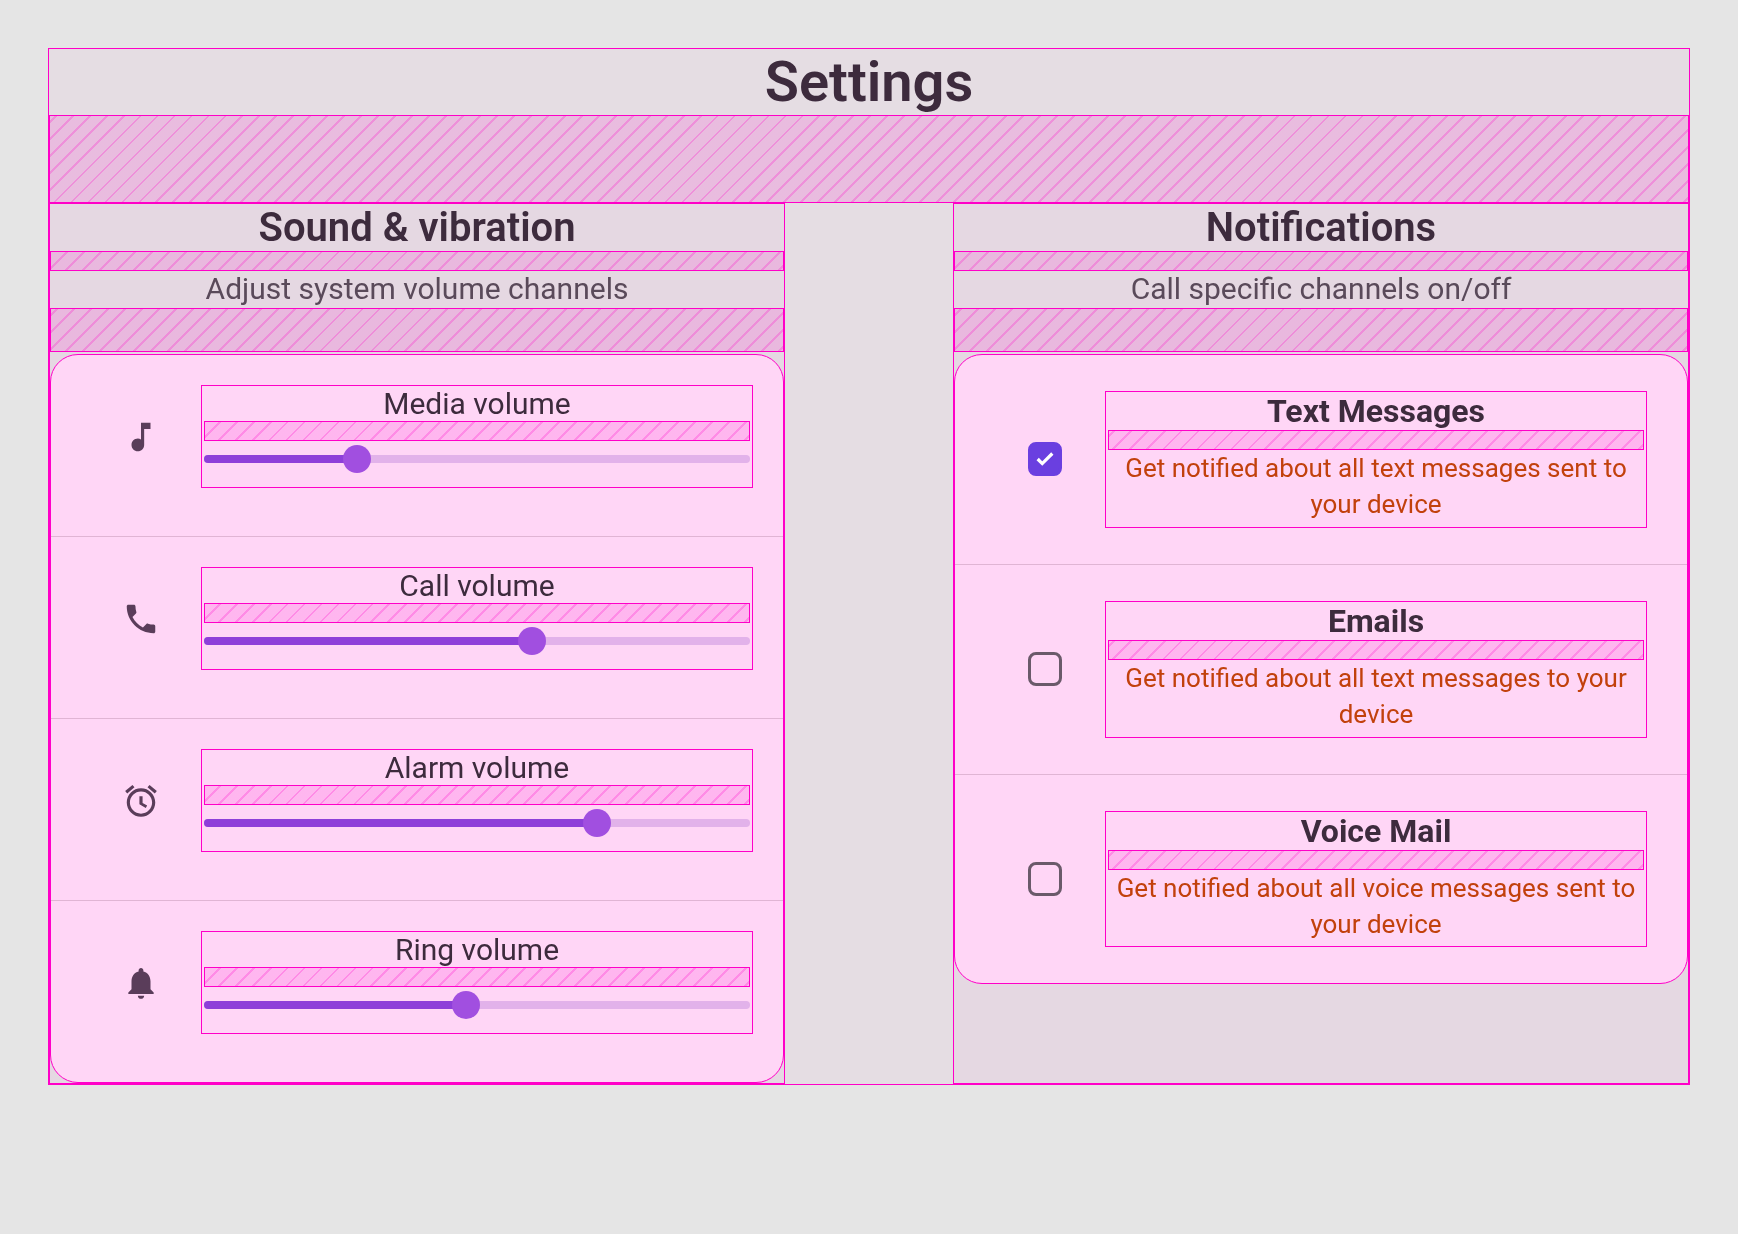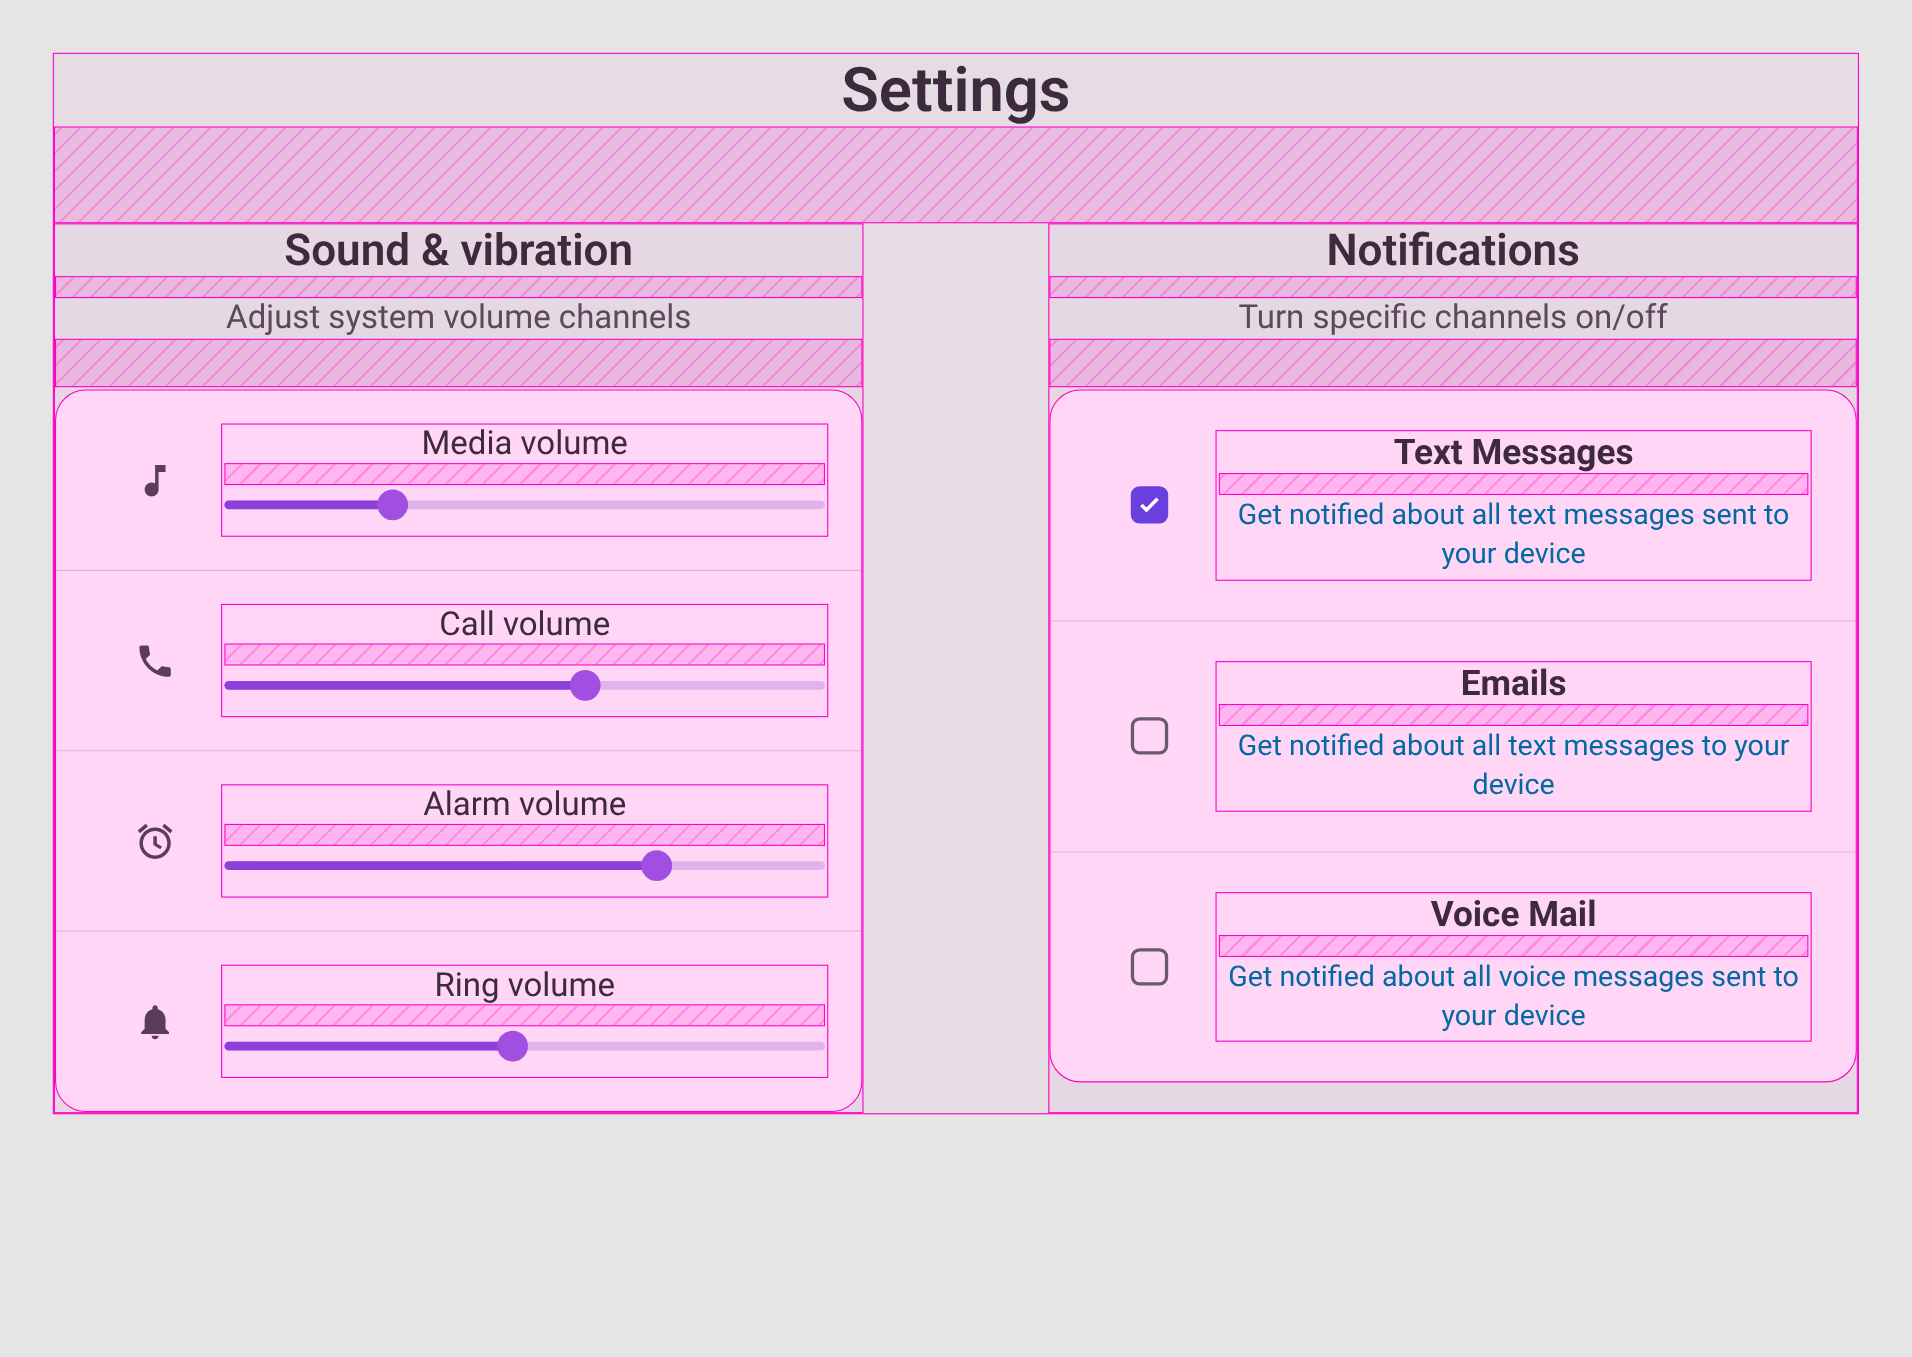--- a/index.html
+++ b/index.html
@@ -87,21 +87,21 @@
     background: #ffd6f6;
     border-radius: 28px;
     border: 1px solid #ff00c8;
     overflow: hidden;
     margin-top: 2px;
   }
   .row {
     display: flex;
     align-items: center;
     gap: 30px;
-    padding: 30px 30px 30px 60px;
+    padding: 30px 30px 48px 60px;
     border-bottom: 1px solid rgba(100,50,80,0.2);
   }
   .row:last-child { border-bottom: none; }
   .icon-cell {
     width: 60px;
     display: flex;
     align-items: center;
     justify-content: center;
     flex-shrink: 0;
   }
@@ -173,21 +173,21 @@
     border: 1px solid #ff00c8;
     padding: 0 2px 4px 2px;
   }
   .notif-title {
     font-size: 32px;
     font-weight: 700;
     color: #3d2b3d;
   }
   .notif-desc {
     font-size: 26px;
-    color: #0369a1;
+    color: #c2410c;
     line-height: 1.4;
   }
   .notif-row {
     padding: 36px 40px 36px 60px;
   }
 </style>
 </head>
 <body>
 
 <div class="page">
@@ -279,21 +279,21 @@
         </div>
 
       </div>
     </div>
 
     <div class="col-spacer"></div>
 
     <div class="col">
       <h2 class="section-title">Notifications</h2>
       <div class="hatched-gap-sm"></div>
-      <div class="section-subtitle">Turn specific channels on/off</div>
+      <div class="section-subtitle">Call specific channels on/off</div>
       <div class="hatched-gap-md"></div>
 
       <div class="card">
 
         <div class="row notif-row">
           <div class="checkbox-cell">
             <div class="checkbox checked">
               <svg viewBox="0 0 24 24">
                   <polyline points="4 12 9 17 20 6"></polyline>
                 </svg>

